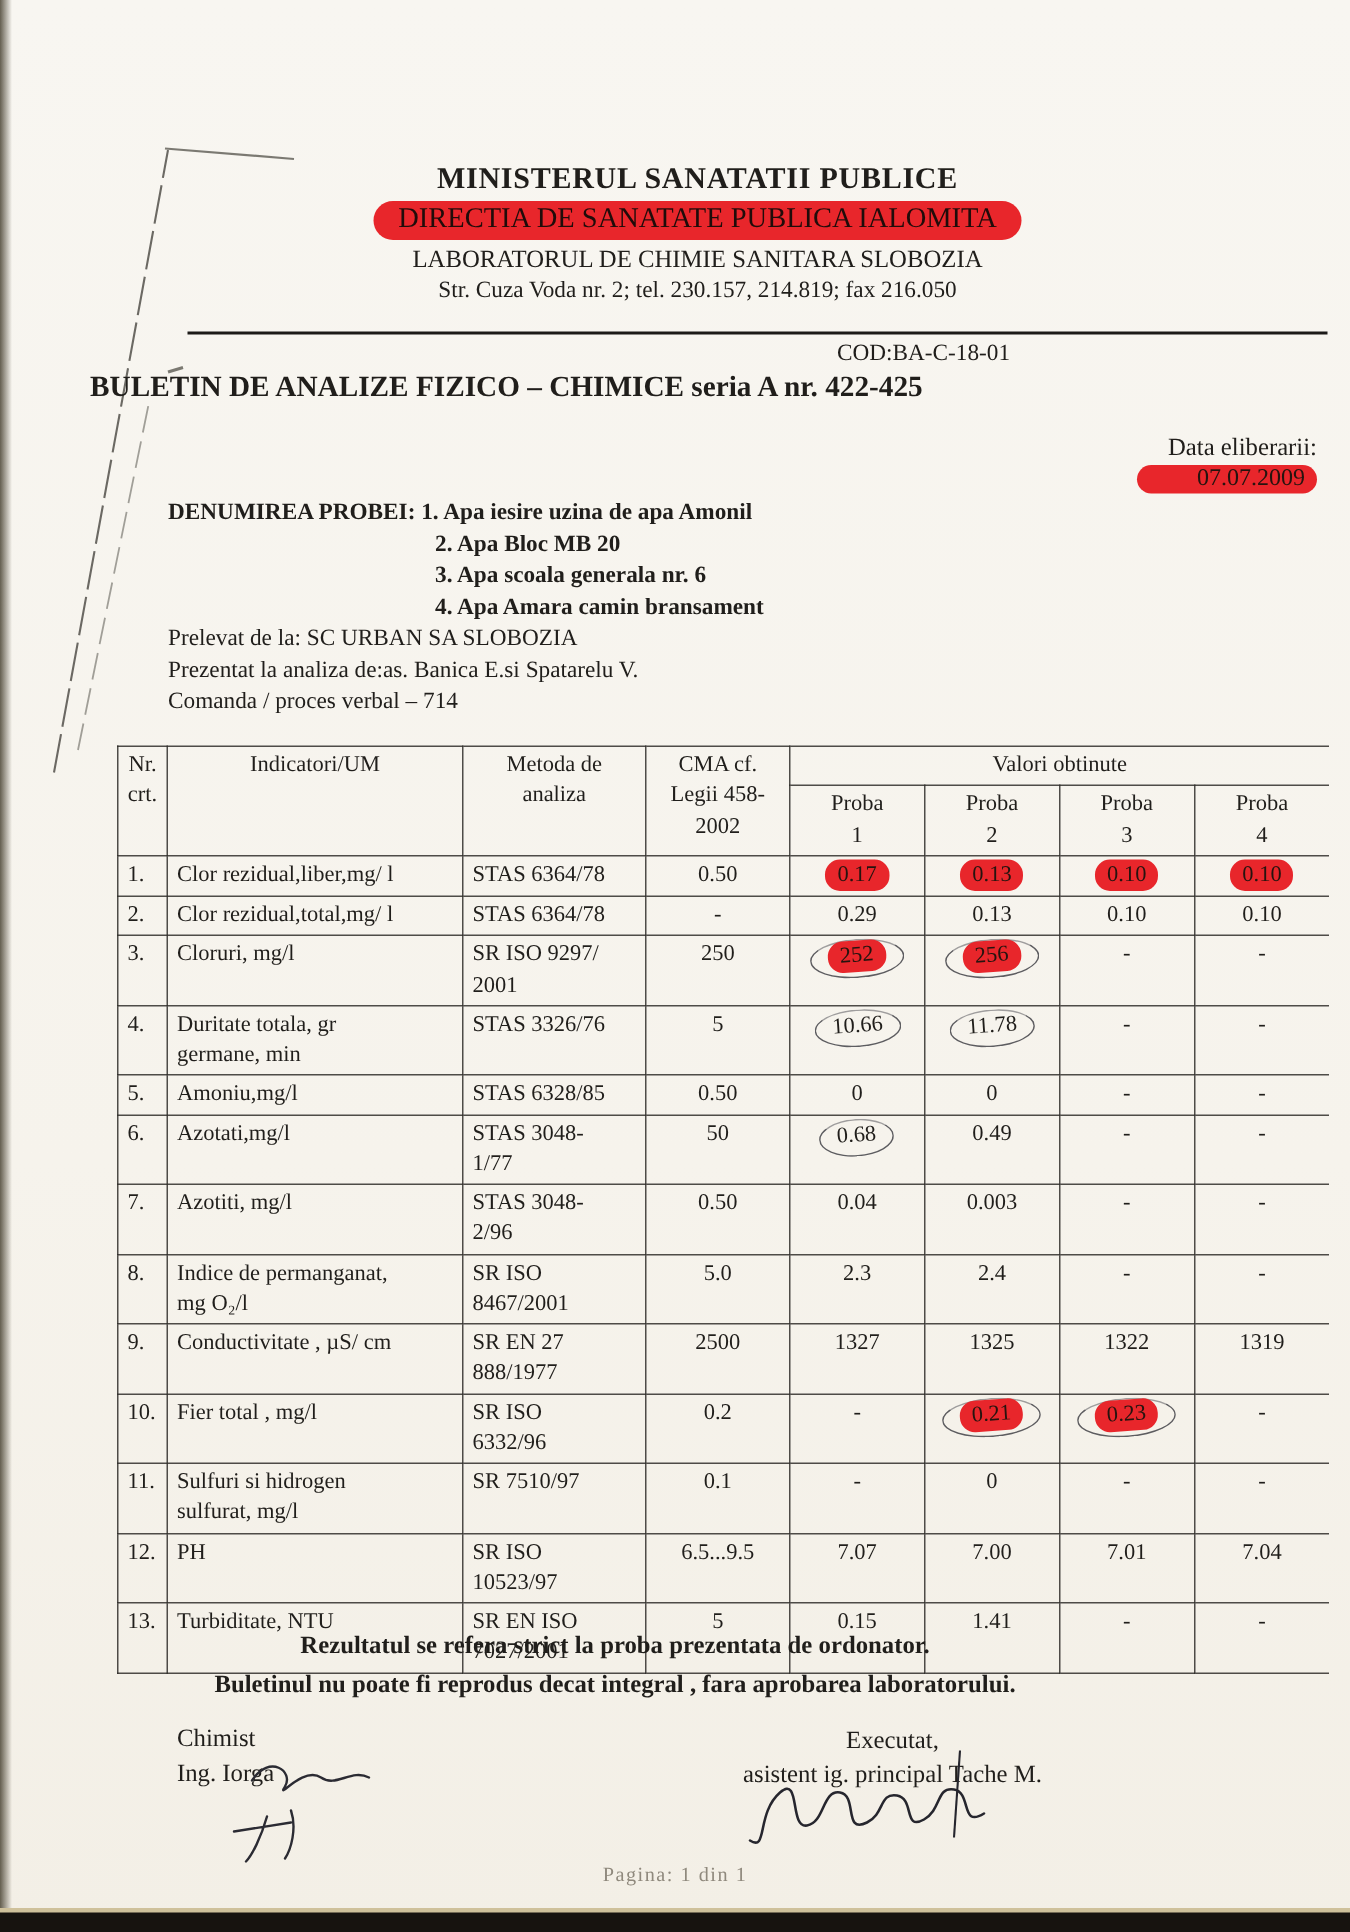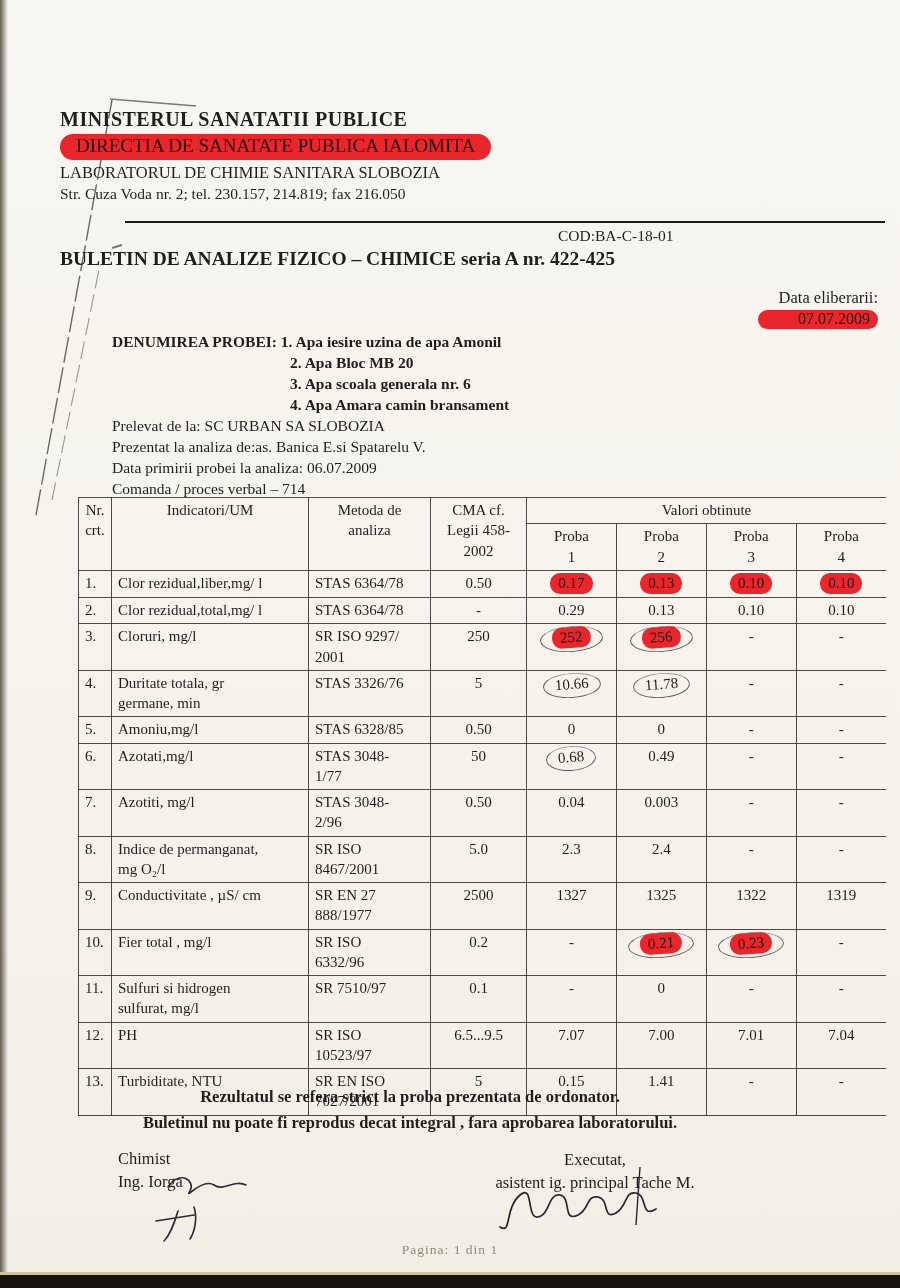--- a/index.html
+++ b/index.html
@@ -12,21 +12,21 @@
     color:var(--ink); overflow:hidden;
   }
   
   .edge-left { position:absolute; left:0; top:0; width:8px; height:100%;
     background:linear-gradient(90deg, rgba(74,68,52,.85), rgba(74,68,52,0)); }
   .edge-bottom { position:absolute; left:0; bottom:0; width:100%; height:16px;
     background:#17130f; border-top:3px solid #cfc19b; }
   .creases { position:absolute; left:0; top:0; }
 
   
-  .doc-header { position:absolute; left:60px; top:108px; width:810px; text-align:left; }
+  .doc-header { position:absolute; left:60px; top:108px; width:810px; text-align:center; }
   .ministry { font-size:20px; font-weight:bold; letter-spacing:.5px; }
   .directorate-wrap { margin-top:3px; }
   .hl-red-big {
     display:inline-block; background:var(--accent); color:#200c0a;
     font-size:19px; font-weight:normal; padding:1px 16px 3px; border-radius:16px;
   }
   .laboratory { font-size:16.5px; margin-top:3px; }
   .address { font-size:15.5px; margin-top:2px; }
   .rule { position:absolute; left:125px; top:221px; width:760px; height:2px; background:#1c1a18; }
   .cod { position:absolute; left:558px; top:227px; font-size:15.5px;text-align:center; }
@@ -116,21 +116,20 @@
   <div class="sample">
     <div>
       <span class="b">DENUMIREA PROBEI:</span>
       <span class="b">1. Apa iesire uzina de apa Amonil</span>
     </div>
     <div class="indent b">2. Apa Bloc MB 20</div>
     <div class="indent b">3. Apa scoala generala nr. 6</div>
     <div class="indent b">4. Apa Amara camin bransament</div>
     <div>Prelevat de la: SC URBAN SA SLOBOZIA</div>
     <div>Prezentat la analiza de:as. Banica E.si Spatarelu V.</div>
-    <div>Data primirii probei la analiza: 06.07.2009</div>
     <div>Comanda / proces verbal – 714</div>
   </div>
 
   <table class="analysis-table">
     <thead>
       <tr>
         <th rowspan="2" class="c-nr">Nr.
 crt.</th>
         <th rowspan="2" class="c-ind h-ind">Indicatori/UM</th>
         <th rowspan="2" class="c-met h-met">Metoda de

